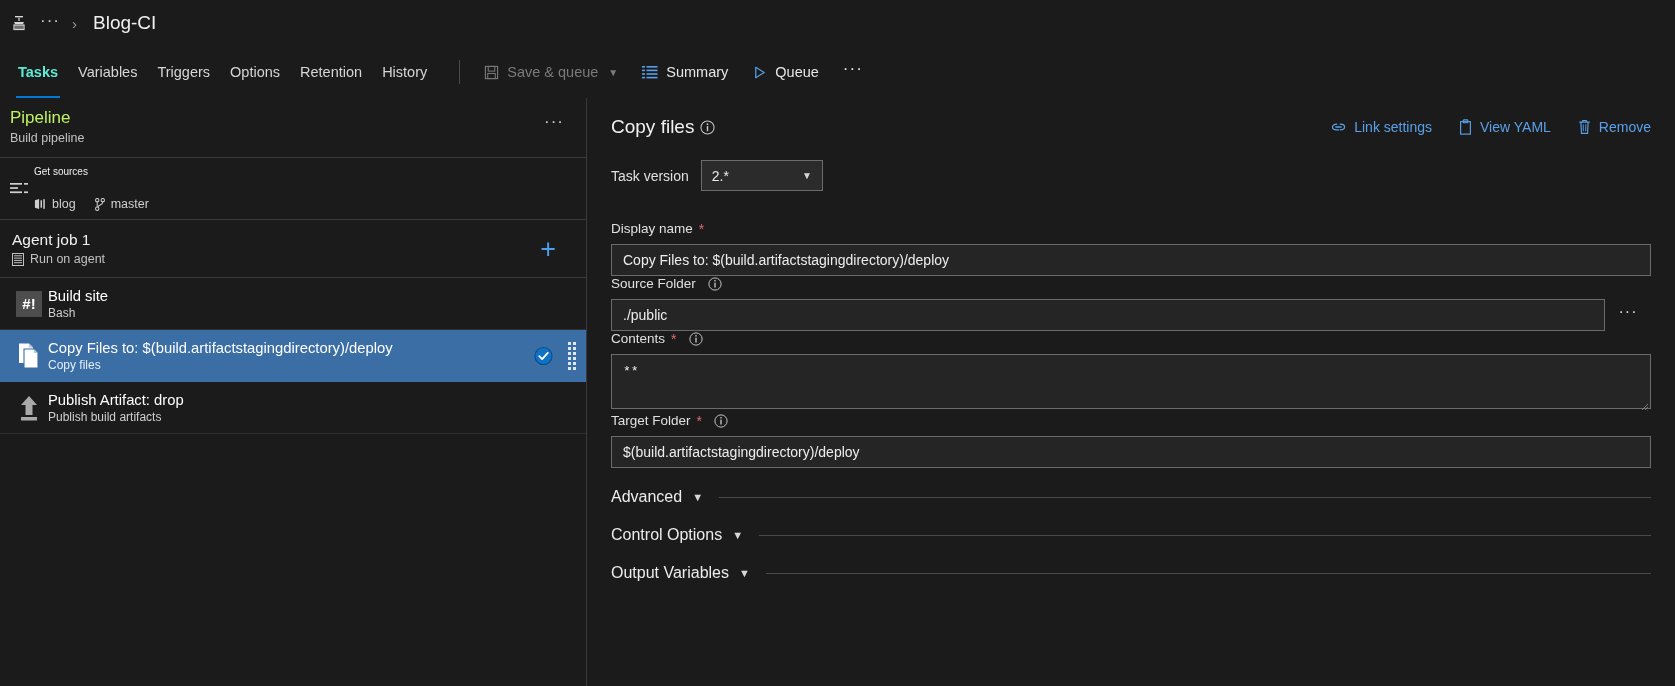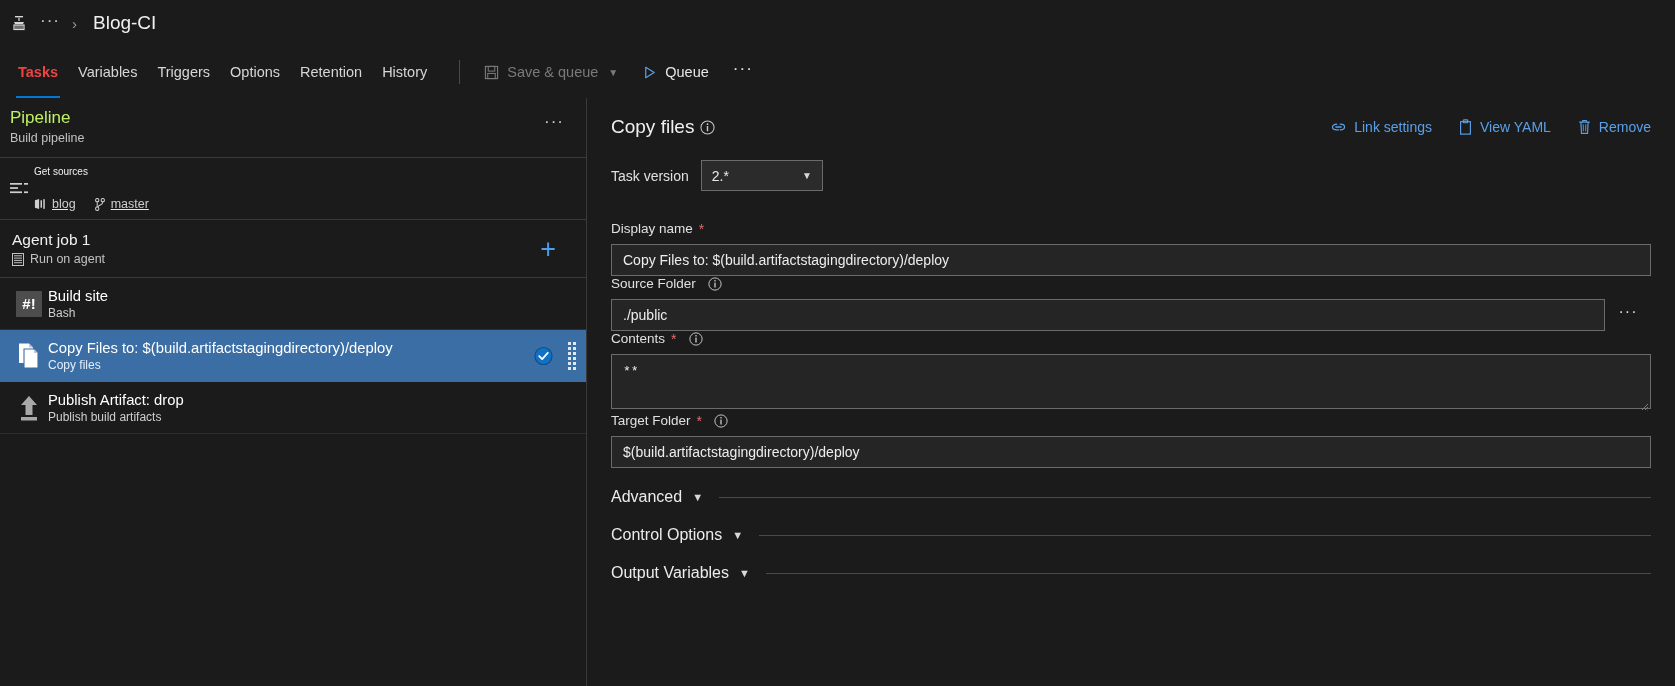--- a/index.html
+++ b/index.html
@@ -25,21 +25,21 @@
   
   .tabbar {
     height: 52px; display: flex; align-items: center;
     padding-left: 8px;
   }
   .tab {
     position: relative; font-size: 14.5px; color: #d6d6d6;
     padding: 0 10px; height: 52px; display: flex; align-items: center;
     cursor: pointer; white-space: nowrap;
   }
-  .tab.active { color: #ef4444; font-weight: bold; justify-content: center; }
+  .tab.active { color: #5eead4; font-weight: bold; justify-content: center; }
   .tab.active::after {
     content: ""; position: absolute; left: 8px; right: 8px; bottom: 0;
     height: 2px; background: #0078d4;
   }
   .tb-divider { width: 1px; height: 24px; background: #4a4a4a; margin: 0 12px 0 22px; }
   .tbtn {
     display: flex; align-items: center; gap: 8px;
     font-size: 14.5px; color: #e6e6e6; padding: 0 12px;
     height: 52px; cursor: pointer; white-space: nowrap;
   }
@@ -63,21 +63,21 @@
     position: absolute; right: 22px; top: 14px; color: #cfcfcf;
     font-size: 17px; letter-spacing: 1px; cursor: pointer;
   }
 
   .getsources {
     height: 62px; border-bottom: 1px solid #3a3a3a;
     display: flex; align-items: center; padding-left: 4px; cursor: pointer;
   }
   .gs-icon { width: 30px; display: flex; justify-content: center; }
   .gs-body .t1 { font-size: 10px; color: #f0f0f0; }
-  .gs-meta { display: flex; align-items: center; gap: 0; margin-top: 20px; text-decoration: underline; }
+  .gs-meta { display: flex; align-items: center; gap: 0; margin-top: 20px; }
   .gs-meta .chip { display: flex; align-items: center; gap: 5px; font-size: 12.5px; color: #cfcfcf; }
   .gs-meta .gap { width: 18px; }
 
   .agentjob {
     height: 58px; border-bottom: 1px solid #3a3a3a;
     display: flex; align-items: center; padding-left: 12px; position: relative;
     cursor: pointer;
   }
   .agentjob .t1 { font-size: 15.5px; color: #f0f0f0; }
   .agentjob .t2 { display: flex; align-items: center; gap: 6px; font-size: 12.5px; color: #c2c2c2; margin-top: 3px; }
@@ -218,20 +218,35 @@
         <rect x="1.5" y="1.5" width="13" height="13" fill="none" stroke="#7a7a7a" stroke-width="1.2"></rect>
         <rect x="4.5" y="1.5" width="7" height="5" fill="none" stroke="#7a7a7a" stroke-width="1.1"></rect>
         <rect x="4" y="9" width="8" height="5.5" fill="none" stroke="#7a7a7a" stroke-width="1.1"></rect>
       </svg>
     </span>
     <span>Save &amp; queue</span>
     <span class="chev">▼</span>
   </div>
 
 
+  <div class="tbtn">
+    <span>
+      <svg width="16" height="14" viewBox="0 0 16 14">
+        <rect x="0" y="1" width="3" height="1.6" fill="#5aa0e8"></rect>
+        <rect x="4.5" y="1" width="11" height="1.6" fill="#5aa0e8"></rect>
+        <rect x="0" y="4.6" width="3" height="1.6" fill="#5aa0e8"></rect>
+        <rect x="4.5" y="4.6" width="11" height="1.6" fill="#5aa0e8"></rect>
+        <rect x="0" y="8.2" width="3" height="1.6" fill="#5aa0e8"></rect>
+        <rect x="4.5" y="8.2" width="11" height="1.6" fill="#5aa0e8"></rect>
+        <rect x="0" y="11.8" width="3" height="1.6" fill="#5aa0e8"></rect>
+        <rect x="4.5" y="11.8" width="11" height="1.6" fill="#5aa0e8"></rect>
+      </svg>
+    </span>
+    <span>Summary</span>
+  </div>
 
   <div class="tbtn">
     <span>
       <svg width="15" height="15" viewBox="0 0 16 16">
         <path d="M4 2.5 L13 8 L4 13.5 Z" fill="none" stroke="#5aa0e8" stroke-width="1.3" stroke-linejoin="round"></path>
       </svg>
     </span>
     <span>Queue</span>
   </div>
 

